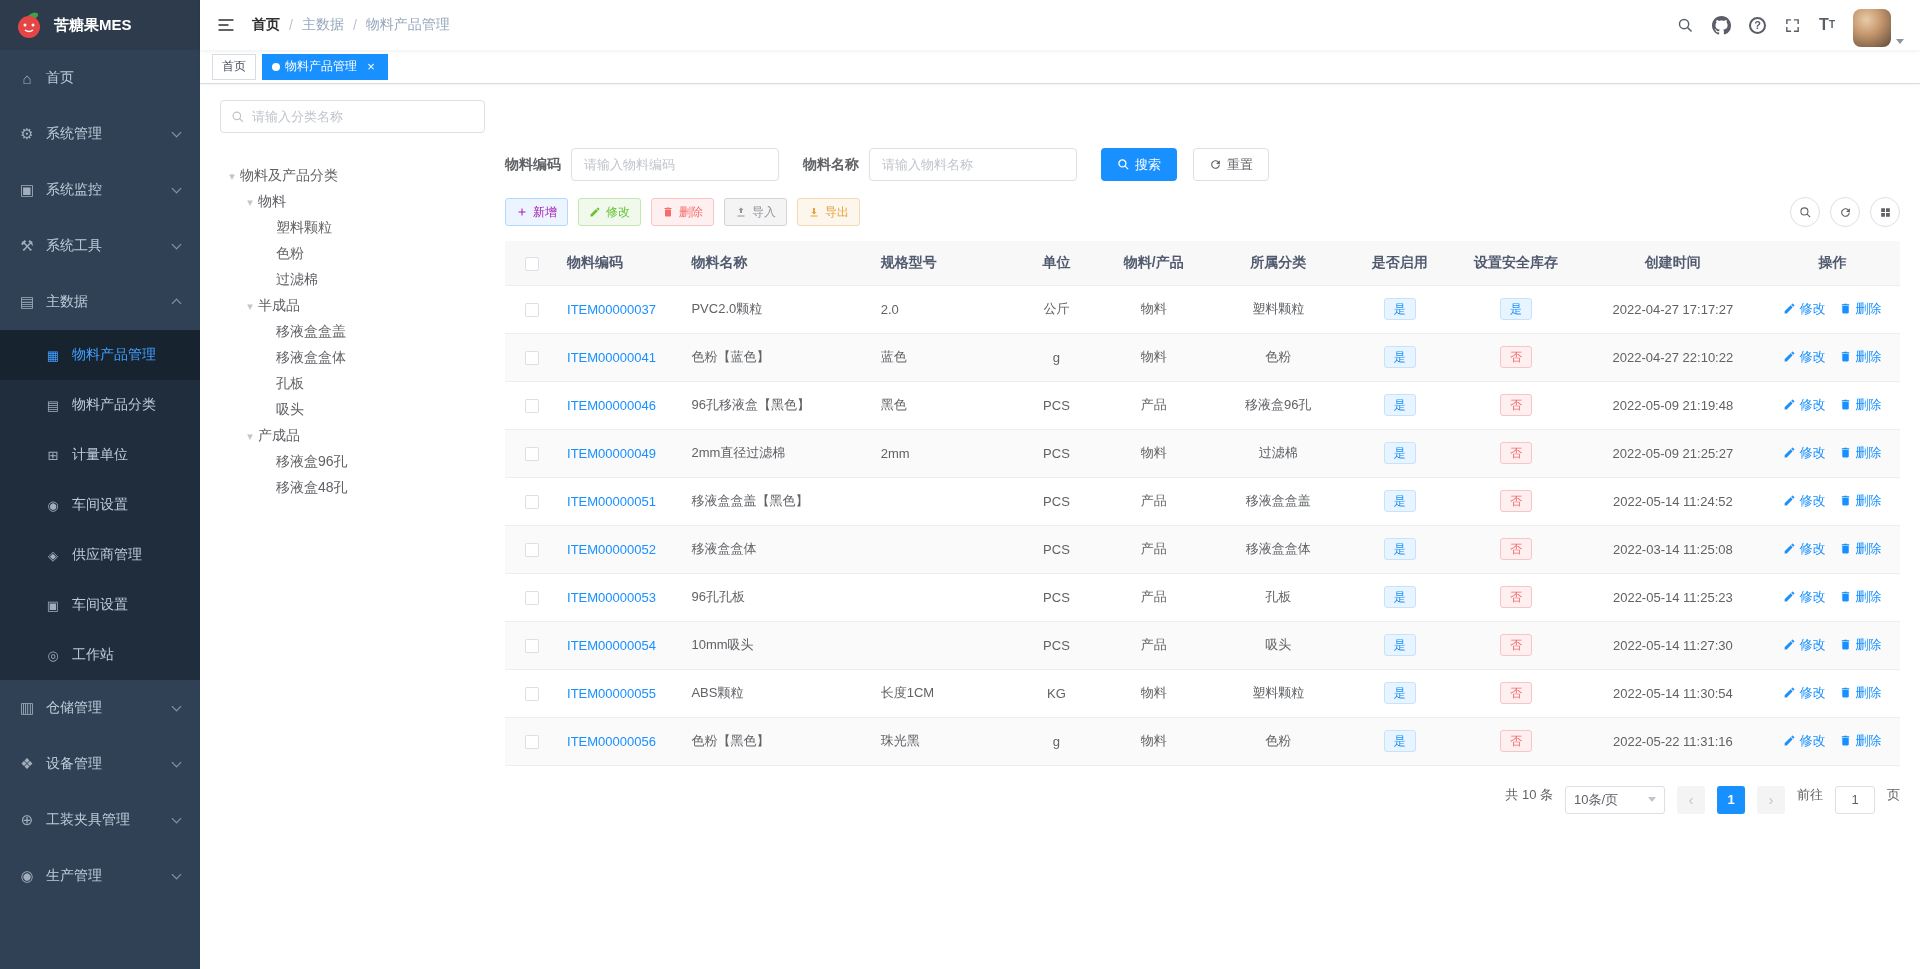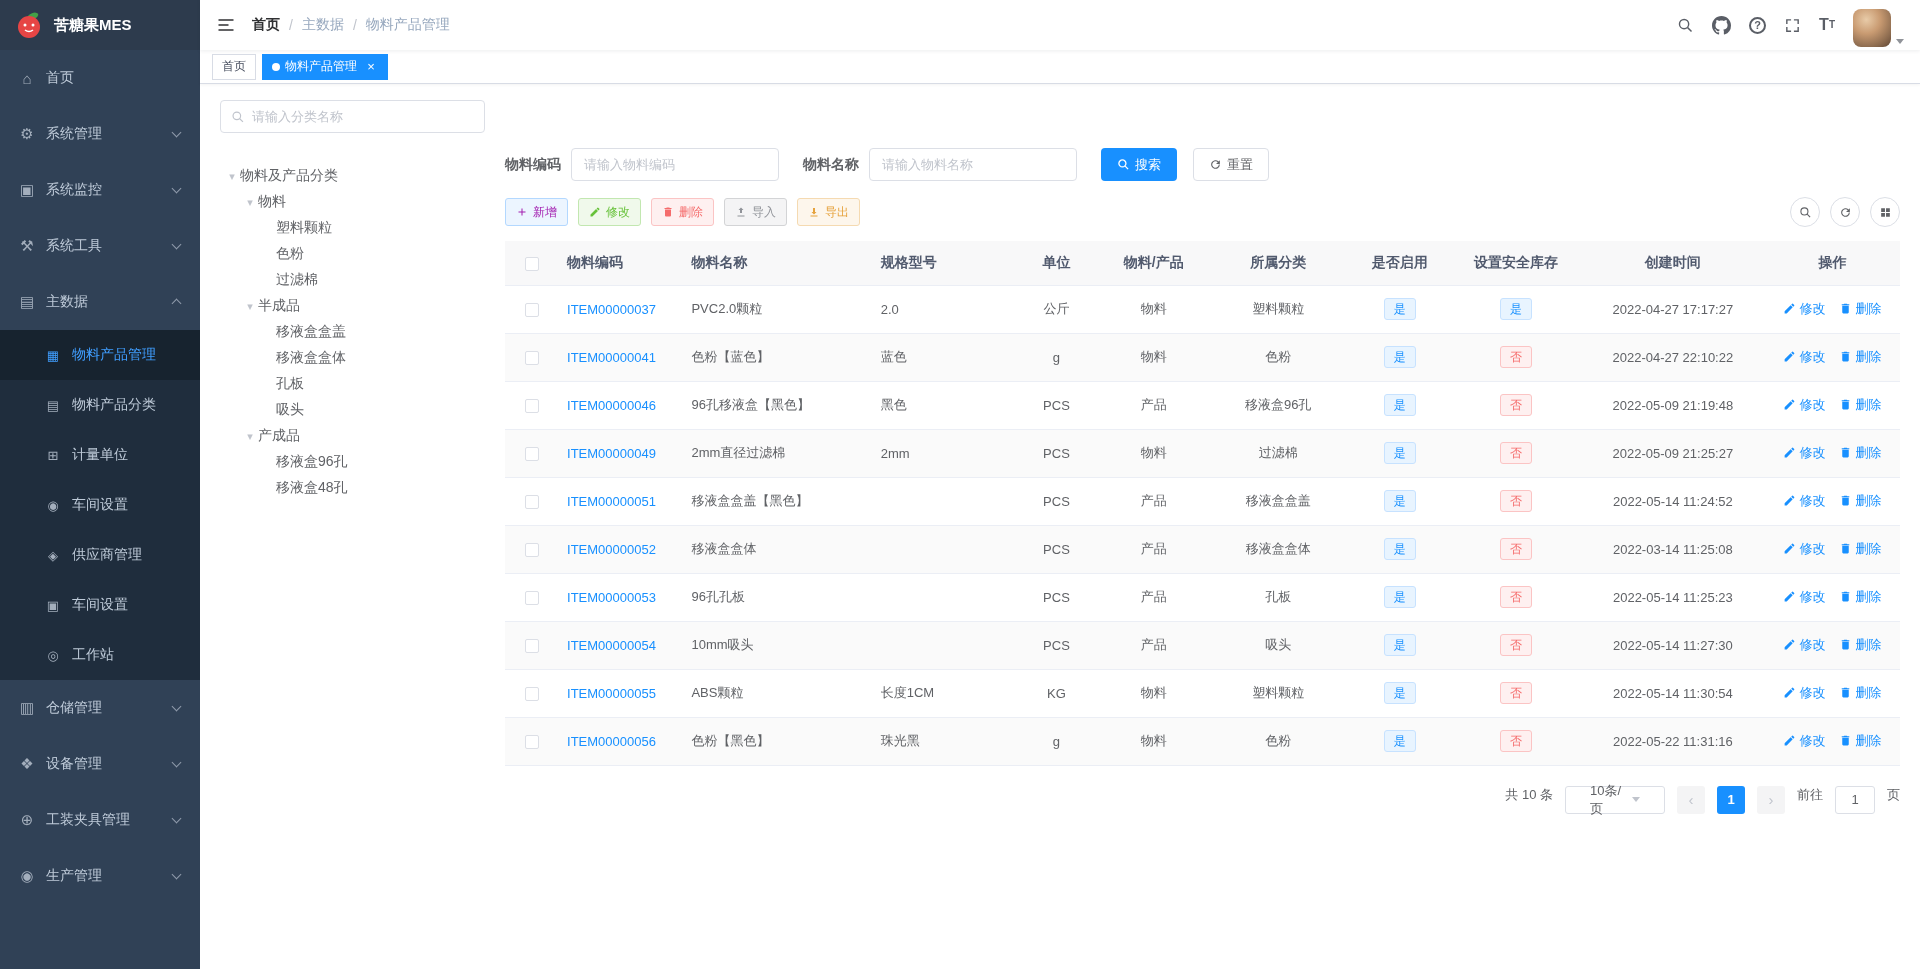--- a/index.html
+++ b/index.html
@@ -81,21 +81,21 @@
   .c { text-align:center; }
   td.code { color:#1890ff; }
   .checkbox { display:inline-block; width:14px; height:14px; border:1px solid #dcdfe6; border-radius:2px; background:#fff; cursor:pointer; vertical-align:middle; }
   .badge { display:inline-block; padding:4px 9px; border-radius:3px; font-size:12px; line-height:1; }
   .badge.blue { color:#1890ff; background:#e8f4ff; border:1px solid #c7e2ff; }
   .badge.red  { color:#f56c6c; background:#fef0f0; border:1px solid #fbc4c4; }
   .ops a { color:#1890ff; margin:0 7px; cursor:pointer; display:inline-flex; align-items:center; gap:3px; font-size:13px; text-decoration:none; }
   .op-ic { flex-shrink:0; }
 
   .pagination { display:flex; align-items:flex-start; justify-content:flex-end; gap:12px; margin-top:20px; color:#606266; font-size:13px; }
-  .page-size { display:flex; align-items:center; justify-content:space-between; width:100px; height:28px; border:1px solid #dcdfe6; border-radius:3px; padding:0 24px; color:#606266; cursor:pointer; background:#fff; }
+  .page-size { display:flex; align-items:center; justify-content:space-between; width:100px; height:28px; border:1px solid #dcdfe6; border-radius:3px; padding:0 8px; color:#606266; cursor:pointer; background:#fff; }
   .ps-caret { width:0; height:0; border-left:4px solid transparent; border-right:4px solid transparent; border-top:5px solid #c0c4cc; }
   .pg-btn { width:28px; height:28px; border-radius:3px; background:#f4f4f5; color:#c0c4cc; display:flex; align-items:center; justify-content:center; cursor:pointer; font-size:15px; }
   .pg-num { width:28px; height:28px; border-radius:3px; background:#1890ff; color:#fff; display:flex; align-items:center; justify-content:center; font-weight:600; cursor:pointer; }
   .goto-input { width:40px; height:28px; border:1px solid #dcdfe6; border-radius:3px; text-align:center; font-size:13px; outline:none; color:#606266; }
 </style>
 </head>
 <body>
 
 <div class="app">
 

